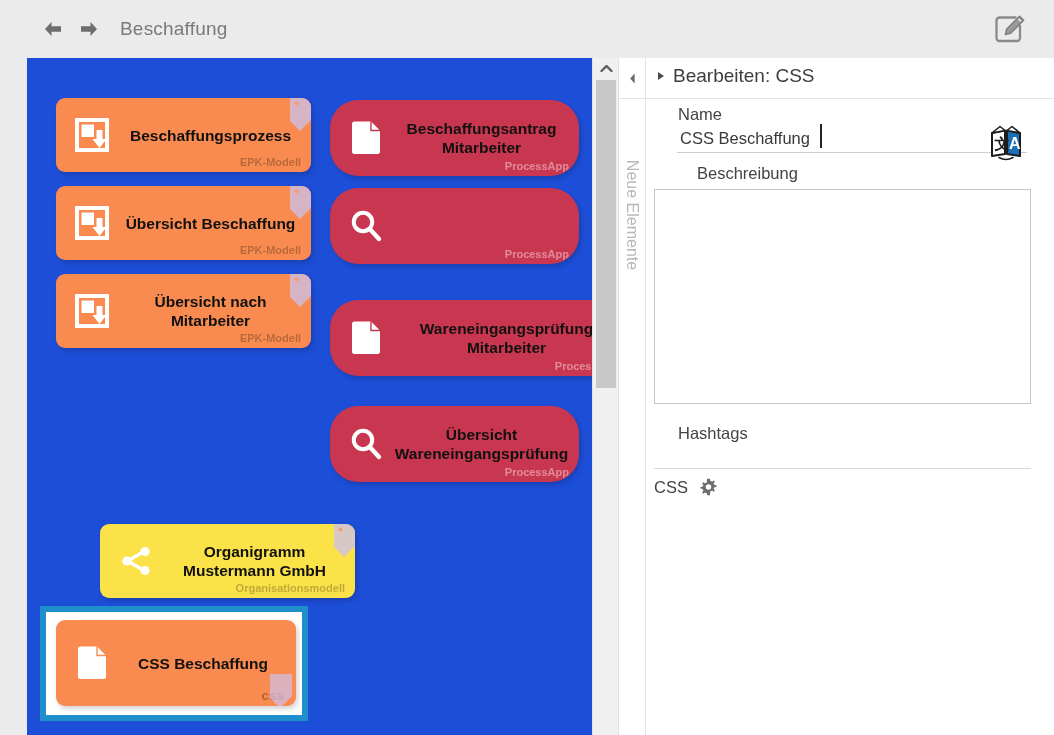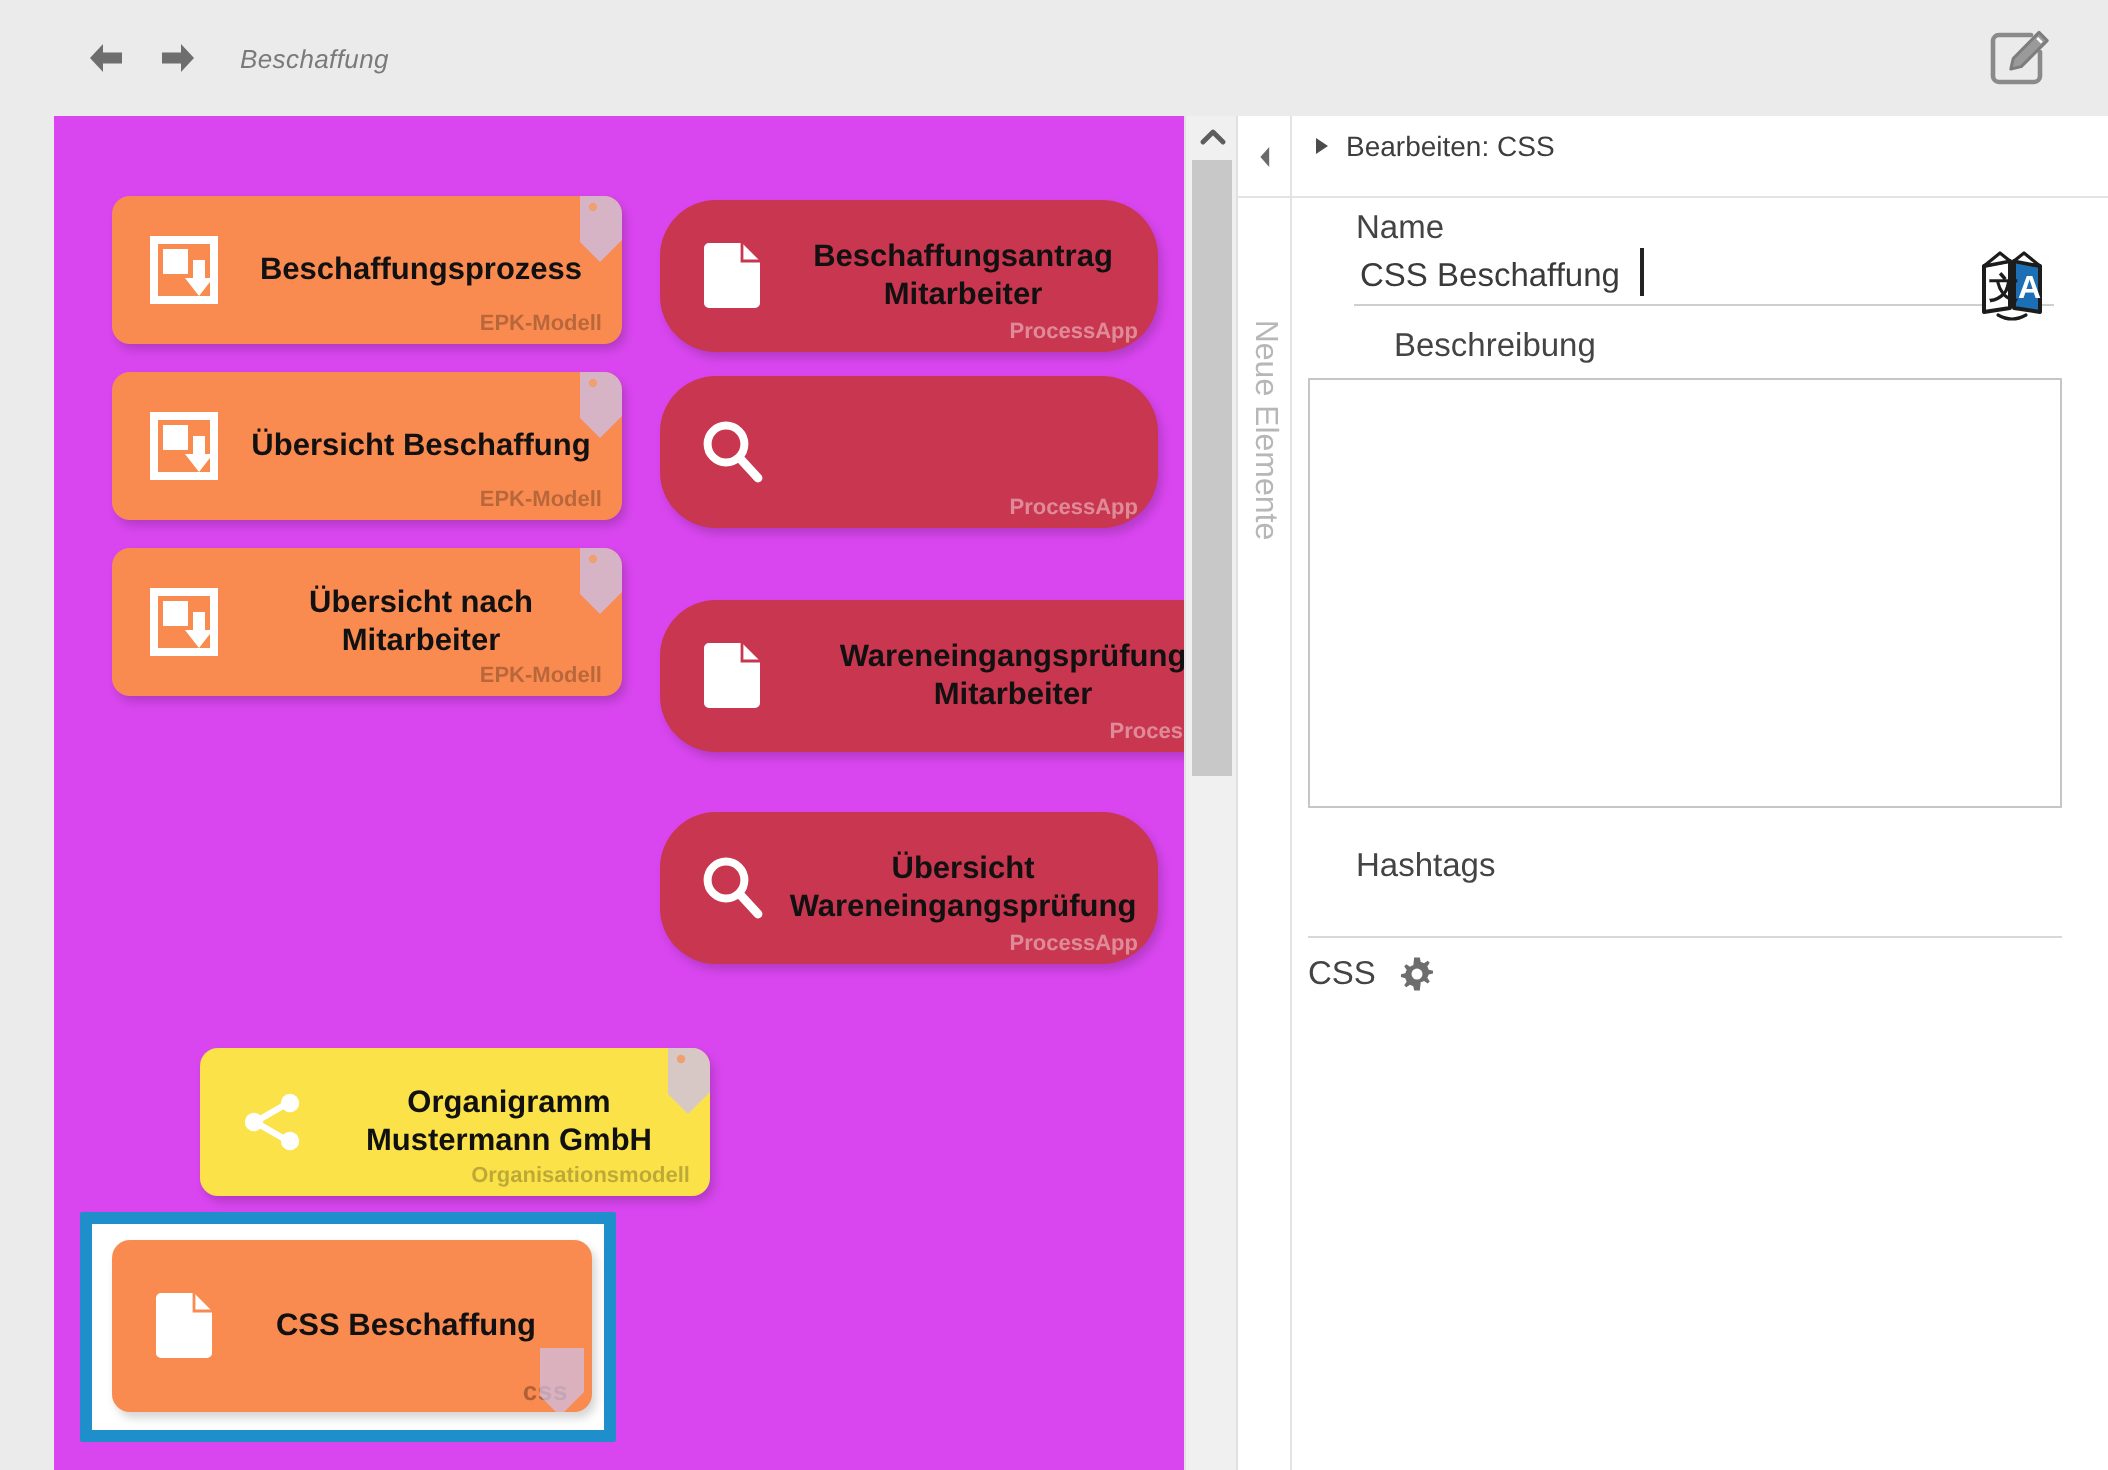--- a/index.html
+++ b/index.html
@@ -35,40 +35,39 @@
     margin-left: 42px;
   }
   .arrow-btn {
     width: 22px; height: 22px;
     display: flex; align-items: center; justify-content: center;
     cursor: pointer;
   }
   .arrow-btn svg { display: block; }
   .breadcrumb-title {
     margin-left: 20px;
-    font-size: 13px;
+    font-size: 19px;
     color: #7a7a7a;
     letter-spacing: .2px;
     white-space: nowrap;
-    font-style: italic;
   }
   .edit-doc-btn {
     position: absolute;
     right: 26px; top: 13px;
     width: 36px; height: 34px;
     display: flex; align-items: center; justify-content: center;
     cursor: pointer;
   }
 
   
   .canvas-wrap {
     position: absolute;
     left: 27px; top: 58px;
     width: 565px; height: 677px;
-    background: #d946ef;
+    background: #1d4ed8;
     overflow: hidden;
   }
 
   .card {
     position: absolute;
     border-radius: 9px;
     box-shadow: 2px 3px 5px rgba(0,0,0,0.17);
     overflow: hidden;
     cursor: pointer;
   }
@@ -200,21 +199,21 @@
     display: flex; align-items: center; gap: 9px;
     cursor: pointer;
   }
   .panel-header .tri {
     width: 0; height: 0;
     border-left: 6px solid #4b4b4b;
     border-top: 4.5px solid transparent;
     border-bottom: 4.5px solid transparent;
   }
   .panel-header .ph-title {
-    font-size: 14px;
+    font-size: 19px;
     color: #3d3d3d;
     white-space: nowrap;
   }
   .panel-divider {
     position: absolute;
     left: 0; top: 40px;
     width: 409px; height: 1px;
     background: #e3e3e3;
   }
 

